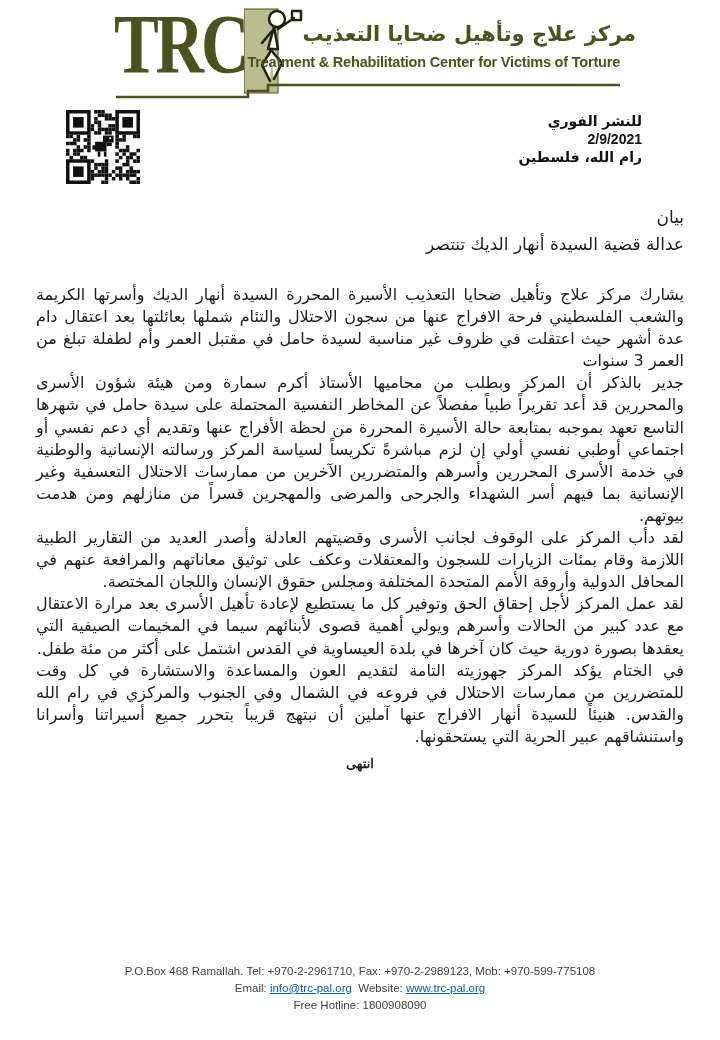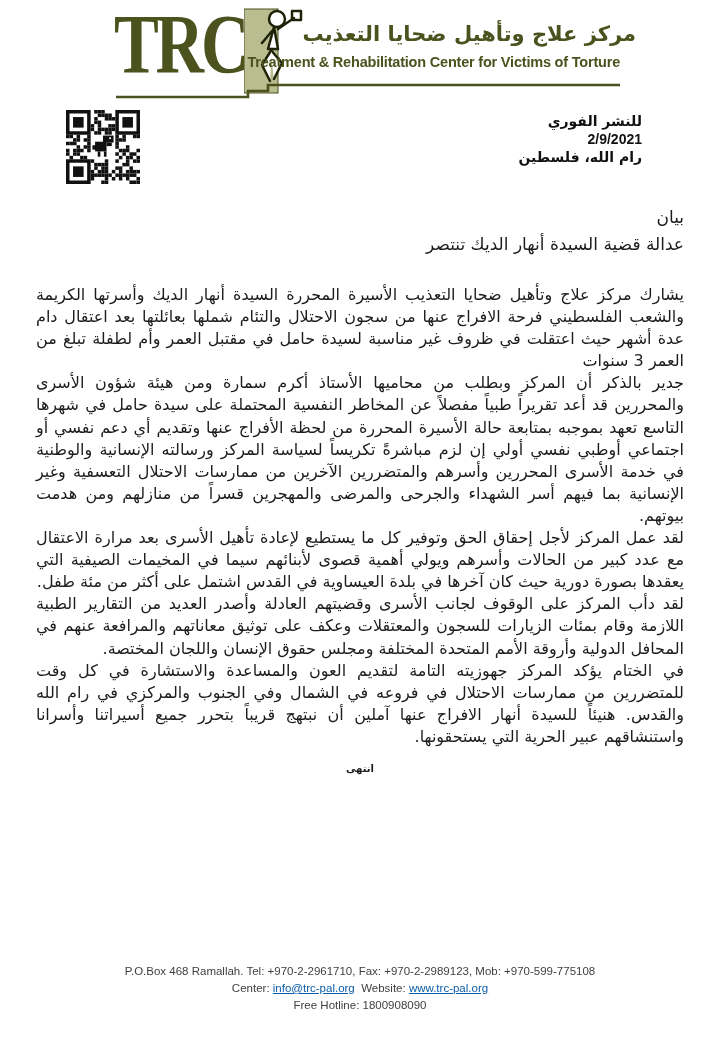--- a/index.html
+++ b/index.html
@@ -64,22 +64,23 @@
   .title{
     font-weight:normal;font-size:17px;line-height:27px;
     margin-bottom:26px;
   }
   .doc p{
     text-align:justify;
     font-size:16px;line-height:22.1px;
     color:var(--ink);
   }
   .end-mark{
-    text-align:center;font-weight:bold;font-size:10px;
-    margin-top:15px;
+    text-align:center;font-weight:bold;font-size:13px;
+    margin-top:8px;
+    font-family:Liberation Serif, serif;
   }
   
   .footer{
     position:absolute;left:0;right:0;top:963px;
     text-align:center;
     font-family:"Liberation Sans",sans-serif;
     font-size:11.5px;line-height:17px;
     color:var(--gray);
   }
   .footer .it{font-style:italic;}
@@ -273,28 +274,28 @@
     <div>رام الله، فلسطين</div>
   </div>
 
   <div class="doc">
     <div class="title">
       <div>بيان</div>
       <div>عدالة قضية السيدة أنهار الديك تنتصر</div>
     </div>
     <p>يشارك مركز علاج وتأهيل ضحايا التعذيب الأسيرة المحررة السيدة أنهار الديك وأسرتها الكريمة والشعب الفلسطيني فرحة الافراج عنها من سجون الاحتلال والتئام شملها بعائلتها بعد اعتقال دام عدة أشهر حيث اعتقلت في ظروف غير مناسبة لسيدة حامل في مقتبل العمر وأم لطفلة تبلغ من العمر 3 سنوات</p>
     <p>جدير بالذكر أن المركز وبطلب من محاميها الأستاذ أكرم سمارة ومن هيئة شؤون الأسرى والمحررين قد أعد تقريراً طبياً مفصلاً عن المخاطر النفسية المحتملة على سيدة حامل في شهرها التاسع تعهد بموجبه بمتابعة حالة الأسيرة المحررة من لحظة الأفراج عنها وتقديم أي دعم نفسي أو اجتماعي أوطبي نفسي أولي إن لزم مباشرةً تكريساً لسياسة المركز ورسالته الإنسانية والوطنية في خدمة الأسرى المحررين وأسرهم والمتضررين الآخرين من ممارسات الاحتلال التعسفية وغير الإنسانية بما فيهم أسر الشهداء والجرحى والمرضى والمهجرين قسراً من منازلهم ومن هدمت بيوتهم.</p>
+    <p>لقد دأب المركز على الوقوف لجانب الأسرى وقضيتهم العادلة وأصدر العديد من التقارير الطبية اللازمة وقام بمئات الزيارات للسجون والمعتقلات وعكف على توثيق معاناتهم والمرافعة عنهم في المحافل الدولية وأروقة الأمم المتحدة المختلفة ومجلس حقوق الإنسان واللجان المختصة.</p>
     <p>لقد عمل المركز لأجل إحقاق الحق وتوفير كل ما يستطيع لإعادة تأهيل الأسرى بعد مرارة الاعتقال مع عدد كبير من الحالات وأسرهم ويولي أهمية قصوى لأبنائهم سيما في المخيمات الصيفية التي يعقدها بصورة دورية حيث كان آخرها في بلدة العيساوية في القدس اشتمل على أكثر من مئة طفل.</p>
-    <p>لقد دأب المركز على الوقوف لجانب الأسرى وقضيتهم العادلة وأصدر العديد من التقارير الطبية اللازمة وقام بمئات الزيارات للسجون والمعتقلات وعكف على توثيق معاناتهم والمرافعة عنهم في المحافل الدولية وأروقة الأمم المتحدة المختلفة ومجلس حقوق الإنسان واللجان المختصة.</p>
     <p>في الختام يؤكد المركز جهوزيته التامة لتقديم العون والمساعدة والاستشارة في كل وقت للمتضررين من ممارسات الاحتلال في فروعه في الشمال وفي الجنوب والمركزي في رام الله والقدس. هنيئاً للسيدة أنهار الافراج عنها آملين أن نبتهج قريباً بتحرر جميع أسيراتنا وأسرانا واستنشاقهم عبير الحرية التي يستحقونها.</p>
     <div class="end-mark">انتهى</div>
   </div>
 
   <div class="footer">
     <div>P.O.Box 468 Ramallah.  Tel: +970-2-2961710, Fax: +970-2-2989123, Mob: +970-599-775108</div>
     <div>
-      <span>Center: </span><a href="#">info@trc-pal.org</a>&nbsp;
+      <span>Email: </span><a href="#">info@trc-pal.org</a>&nbsp;
       <span>Website: </span><a href="#">www.trc-pal.org</a>
     </div>
     <div>Free Hotline: 1800908090</div>
   </div>
 
 </div>
 
 </body></html>

